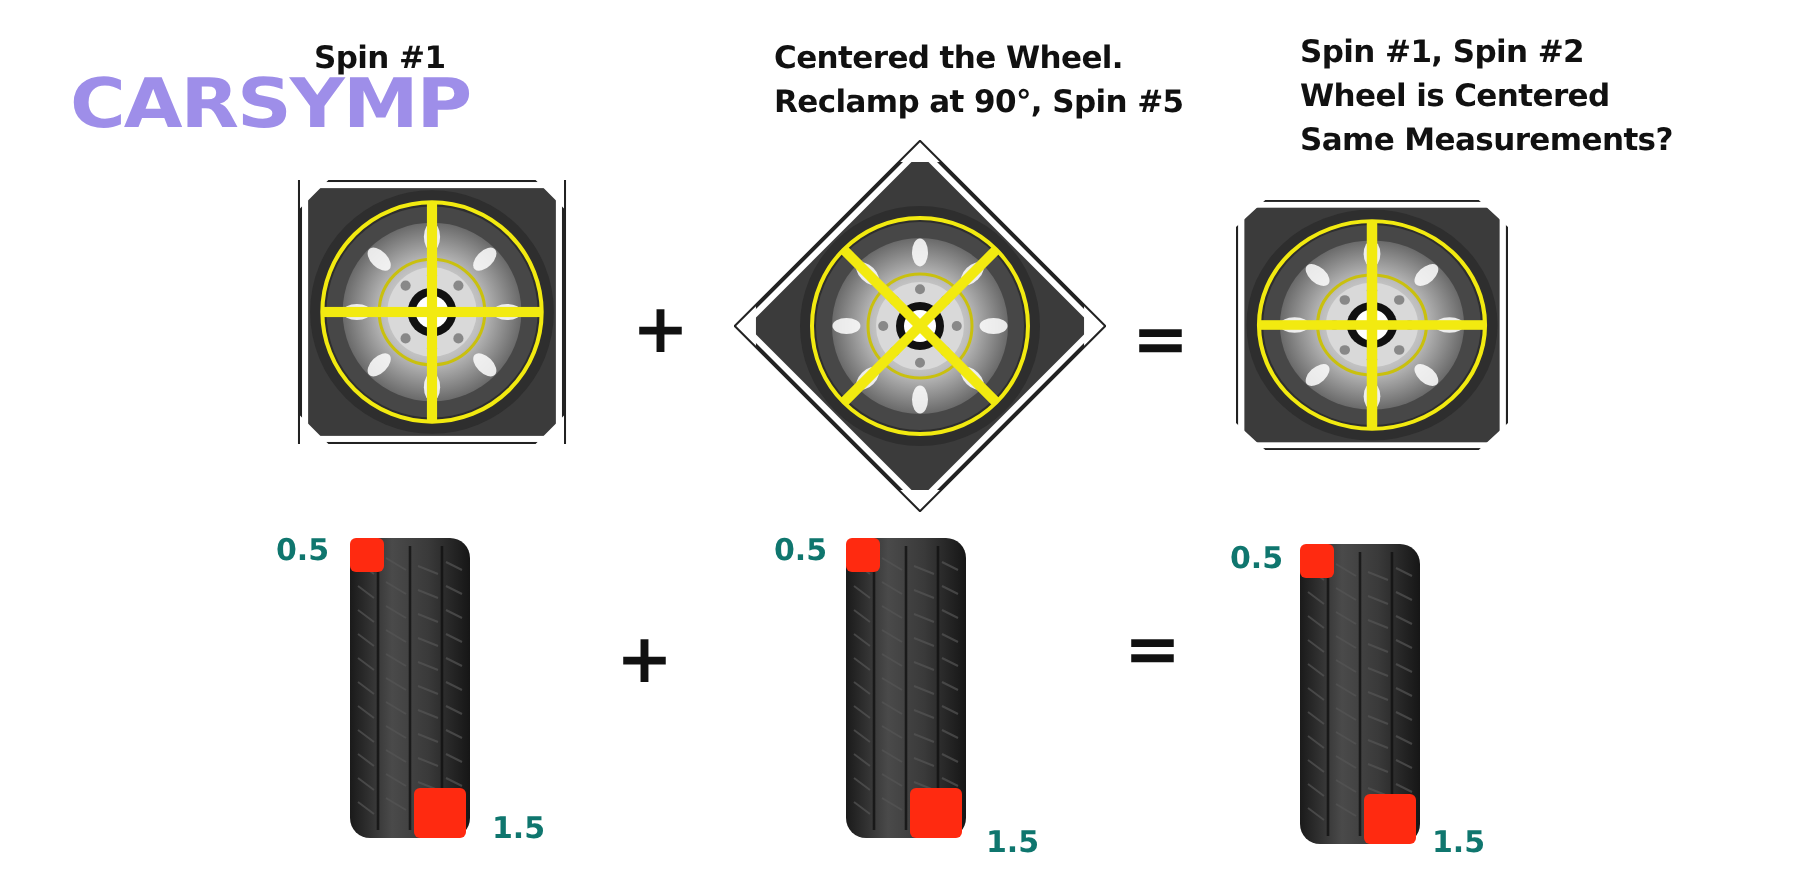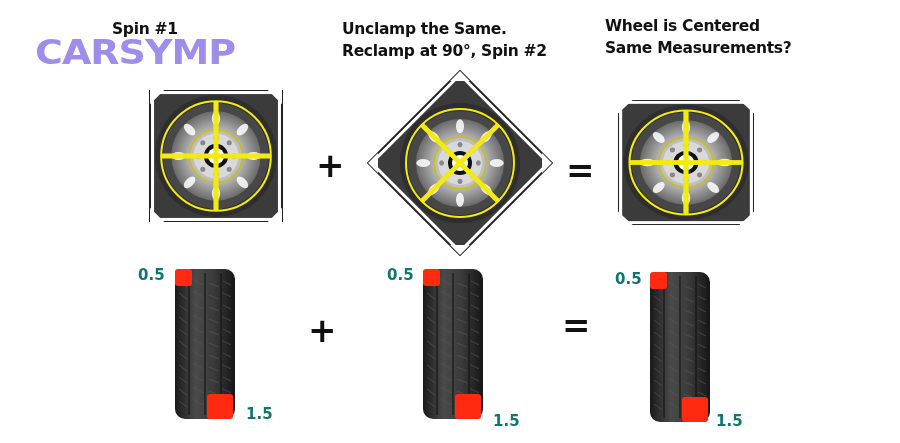--- a/index.html
+++ b/index.html
@@ -1,19 +1,19 @@
 <!DOCTYPE html>
 <html><head>
 <meta charset="utf-8">
 <style>
   html,body{margin:0;padding:0;background:#fff;}
   body{width:900px;height:443px;position:relative;overflow:hidden;font-family:"Liberation Sans",sans-serif;}
   .abs{position:absolute;}
   .caption{font-family:"DejaVu Sans",sans-serif;font-weight:bold;font-size:15.5px;line-height:22px;color:#111;letter-spacing:-0.3px;}
-  .caption div{white-space:nowrap;}
+  .caption div{white-space:nowrap;margin-left:45px;}
   .logo{left:35px;top:30px;width:280px;height:60px;}
   .logo-main{position:absolute;left:0;top:0;font-family:"DejaVu Sans",sans-serif;font-weight:bold;font-size:38px;color:#8e7be6;letter-spacing:-1px;opacity:.85;transform:scaleY(.9);}
   .logo-com{position:absolute;left:172px;top:26px;font-family:"DejaVu Sans",sans-serif;font-size:24px;color:#f7b25f;}
   .op{font-family:"DejaVu Sans",sans-serif;font-weight:bold;font-size:34px;color:#111;}
   .meas{font-family:"DejaVu Sans",sans-serif;font-weight:bold;font-size:15px;color:#0f766e;}
 </style>
 </head>
 <body>
 
 <svg width="0" height="0" style="position:absolute">
@@ -84,24 +84,25 @@
 </svg>
 
 <div class="abs logo">
   <span class="logo-main">CARSYMP</span>
 </div>
 
 <div class="abs caption" style="left:112px;top:18px;">
   <div>Spin #1</div>
 </div>
 <div class="abs caption" style="left:342px;top:18px;">
-  <div>Unclamp the Same.</div>
-  <div>Reclamp at 90°, Spin #2</div>
+  <div>Centered the Wheel.</div>
+  <div>Reclamp at 90°, Spin #5</div>
 </div>
 <div class="abs caption" style="left:605px;top:15px;">
+  <div>Spin #1, Spin #2</div>
   <div>Wheel is Centered</div>
   <div>Same Measurements?</div>
 </div>
 
 <svg class="abs" style="left:146px;top:90px;" width="140" height="132" viewBox="0 0 130 130">
   <use href="#wheel-sym"></use>
 </svg>
 <svg class="abs" style="left:367px;top:70px;" width="186" height="186" viewBox="-28 -28 186 186">
   <g transform="rotate(45 65 65)">
       <use href="#wheel-sym"></use>

